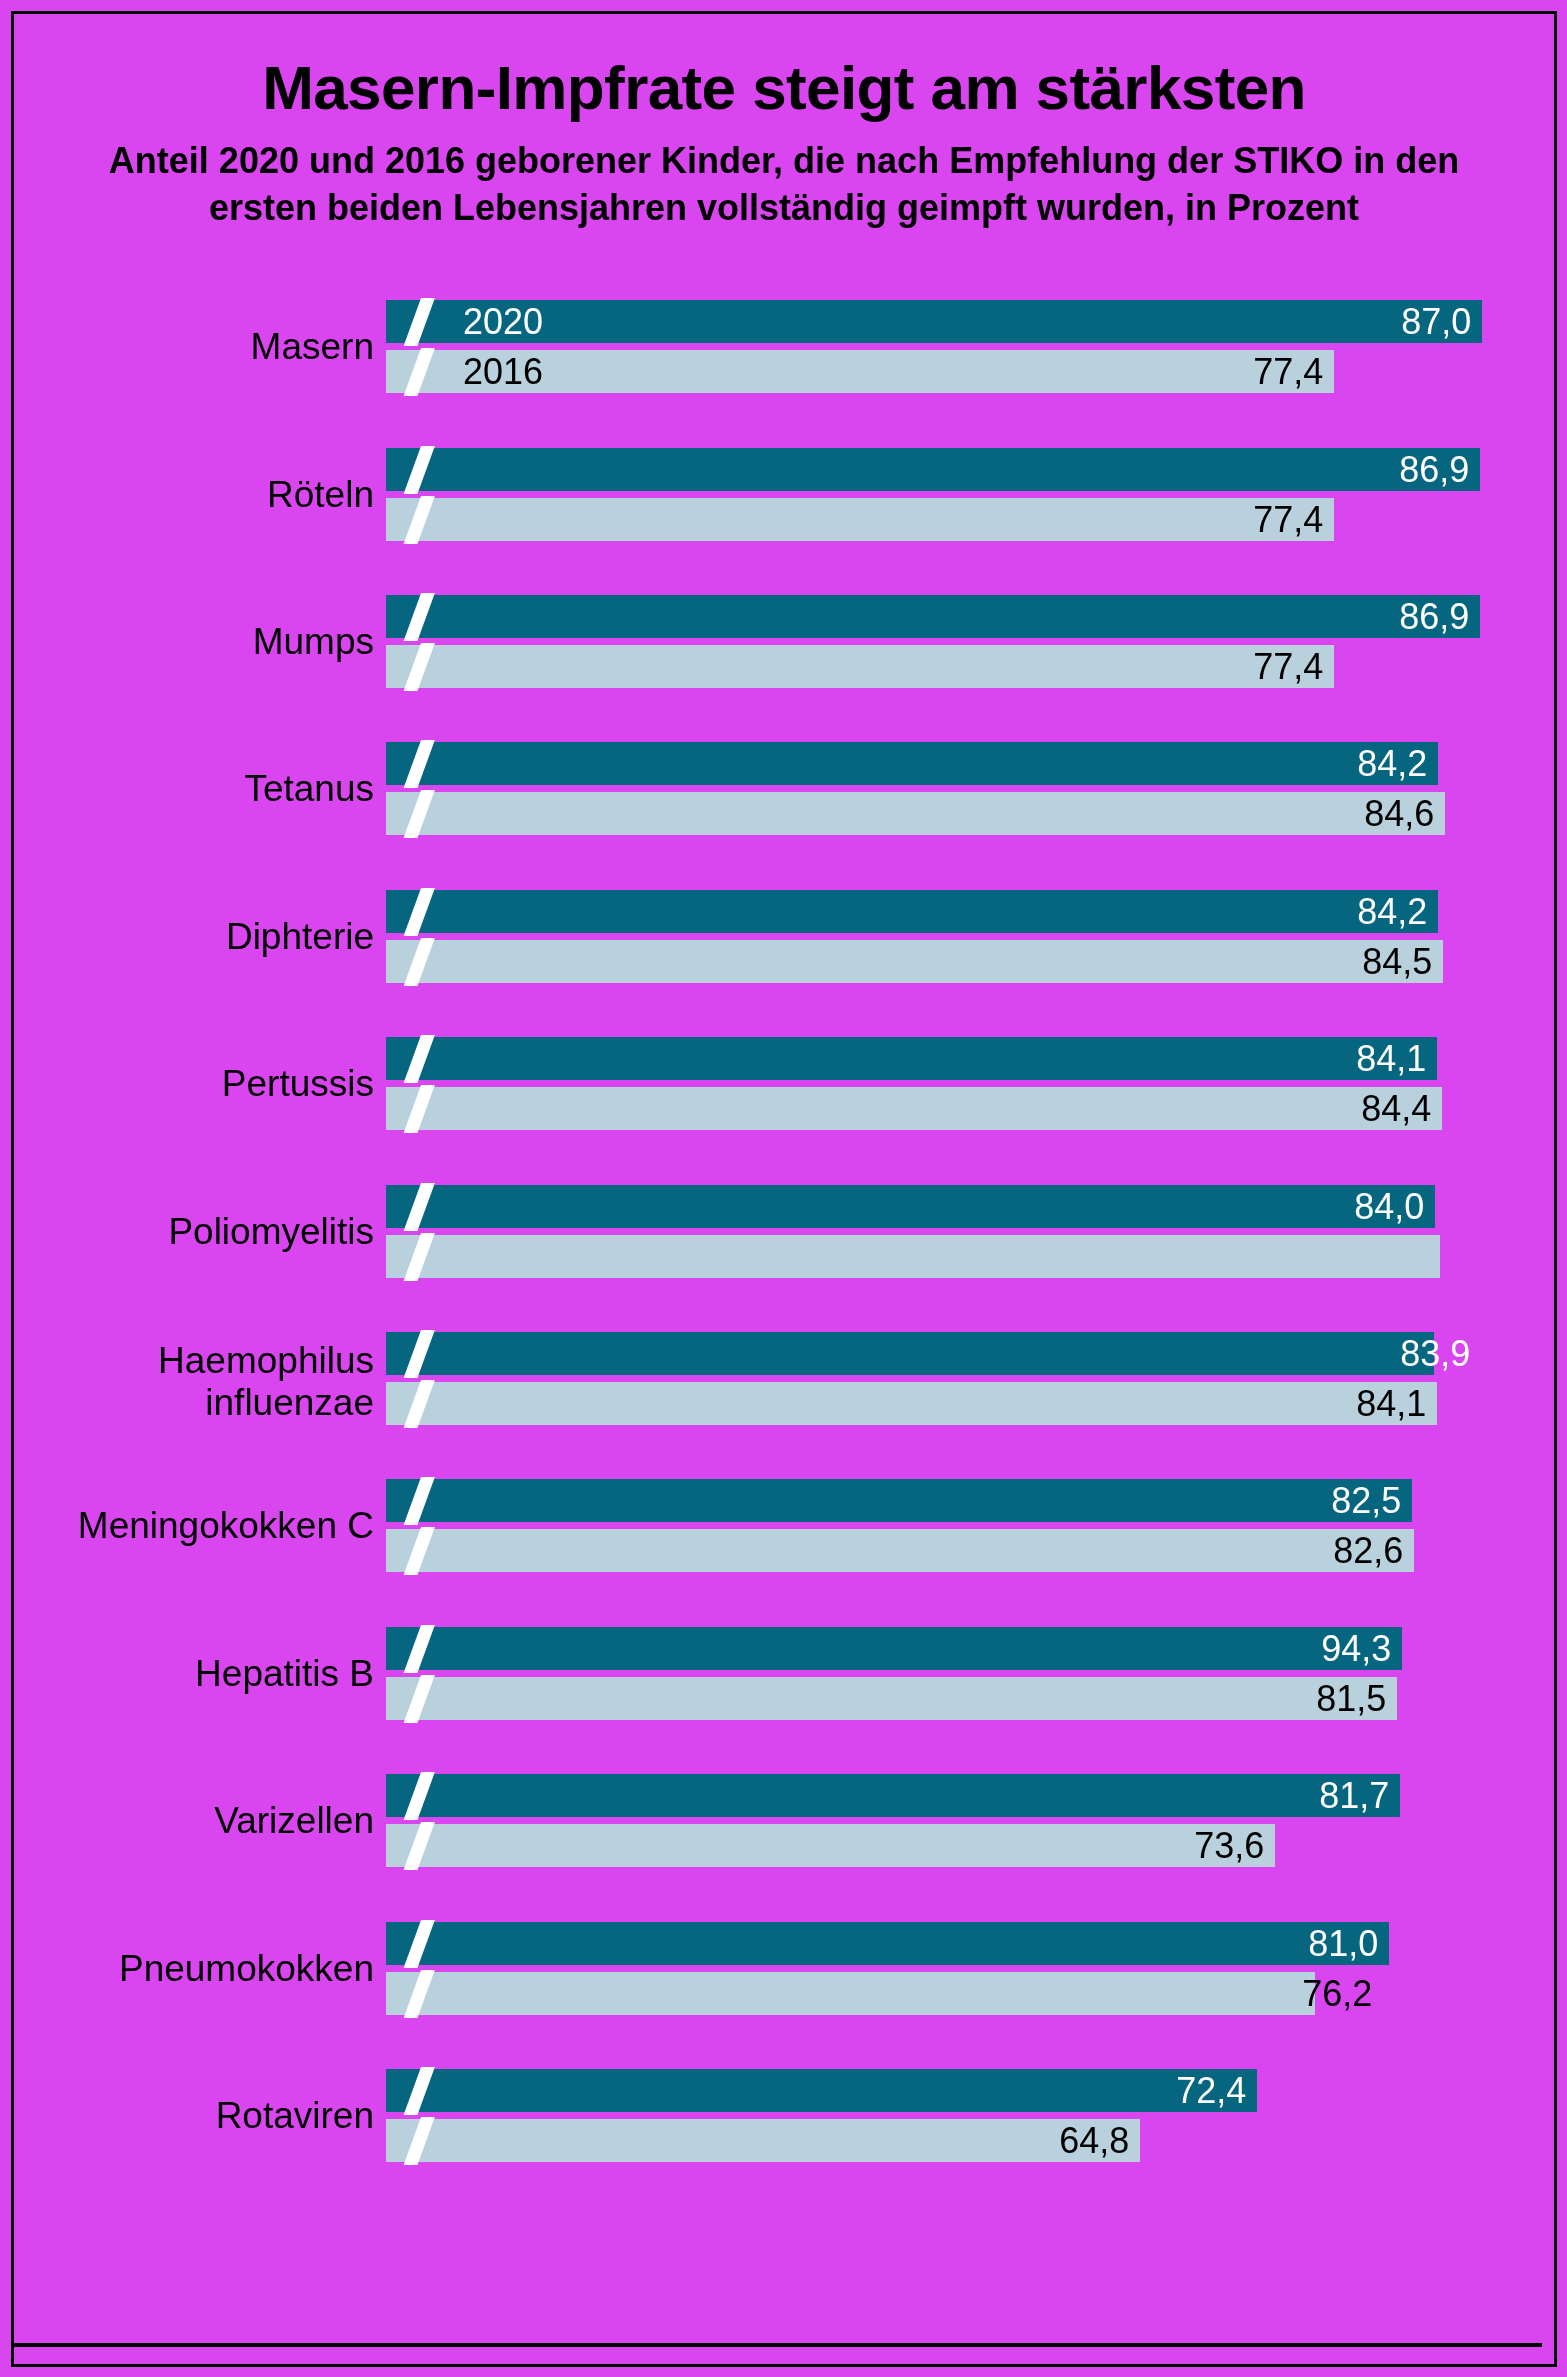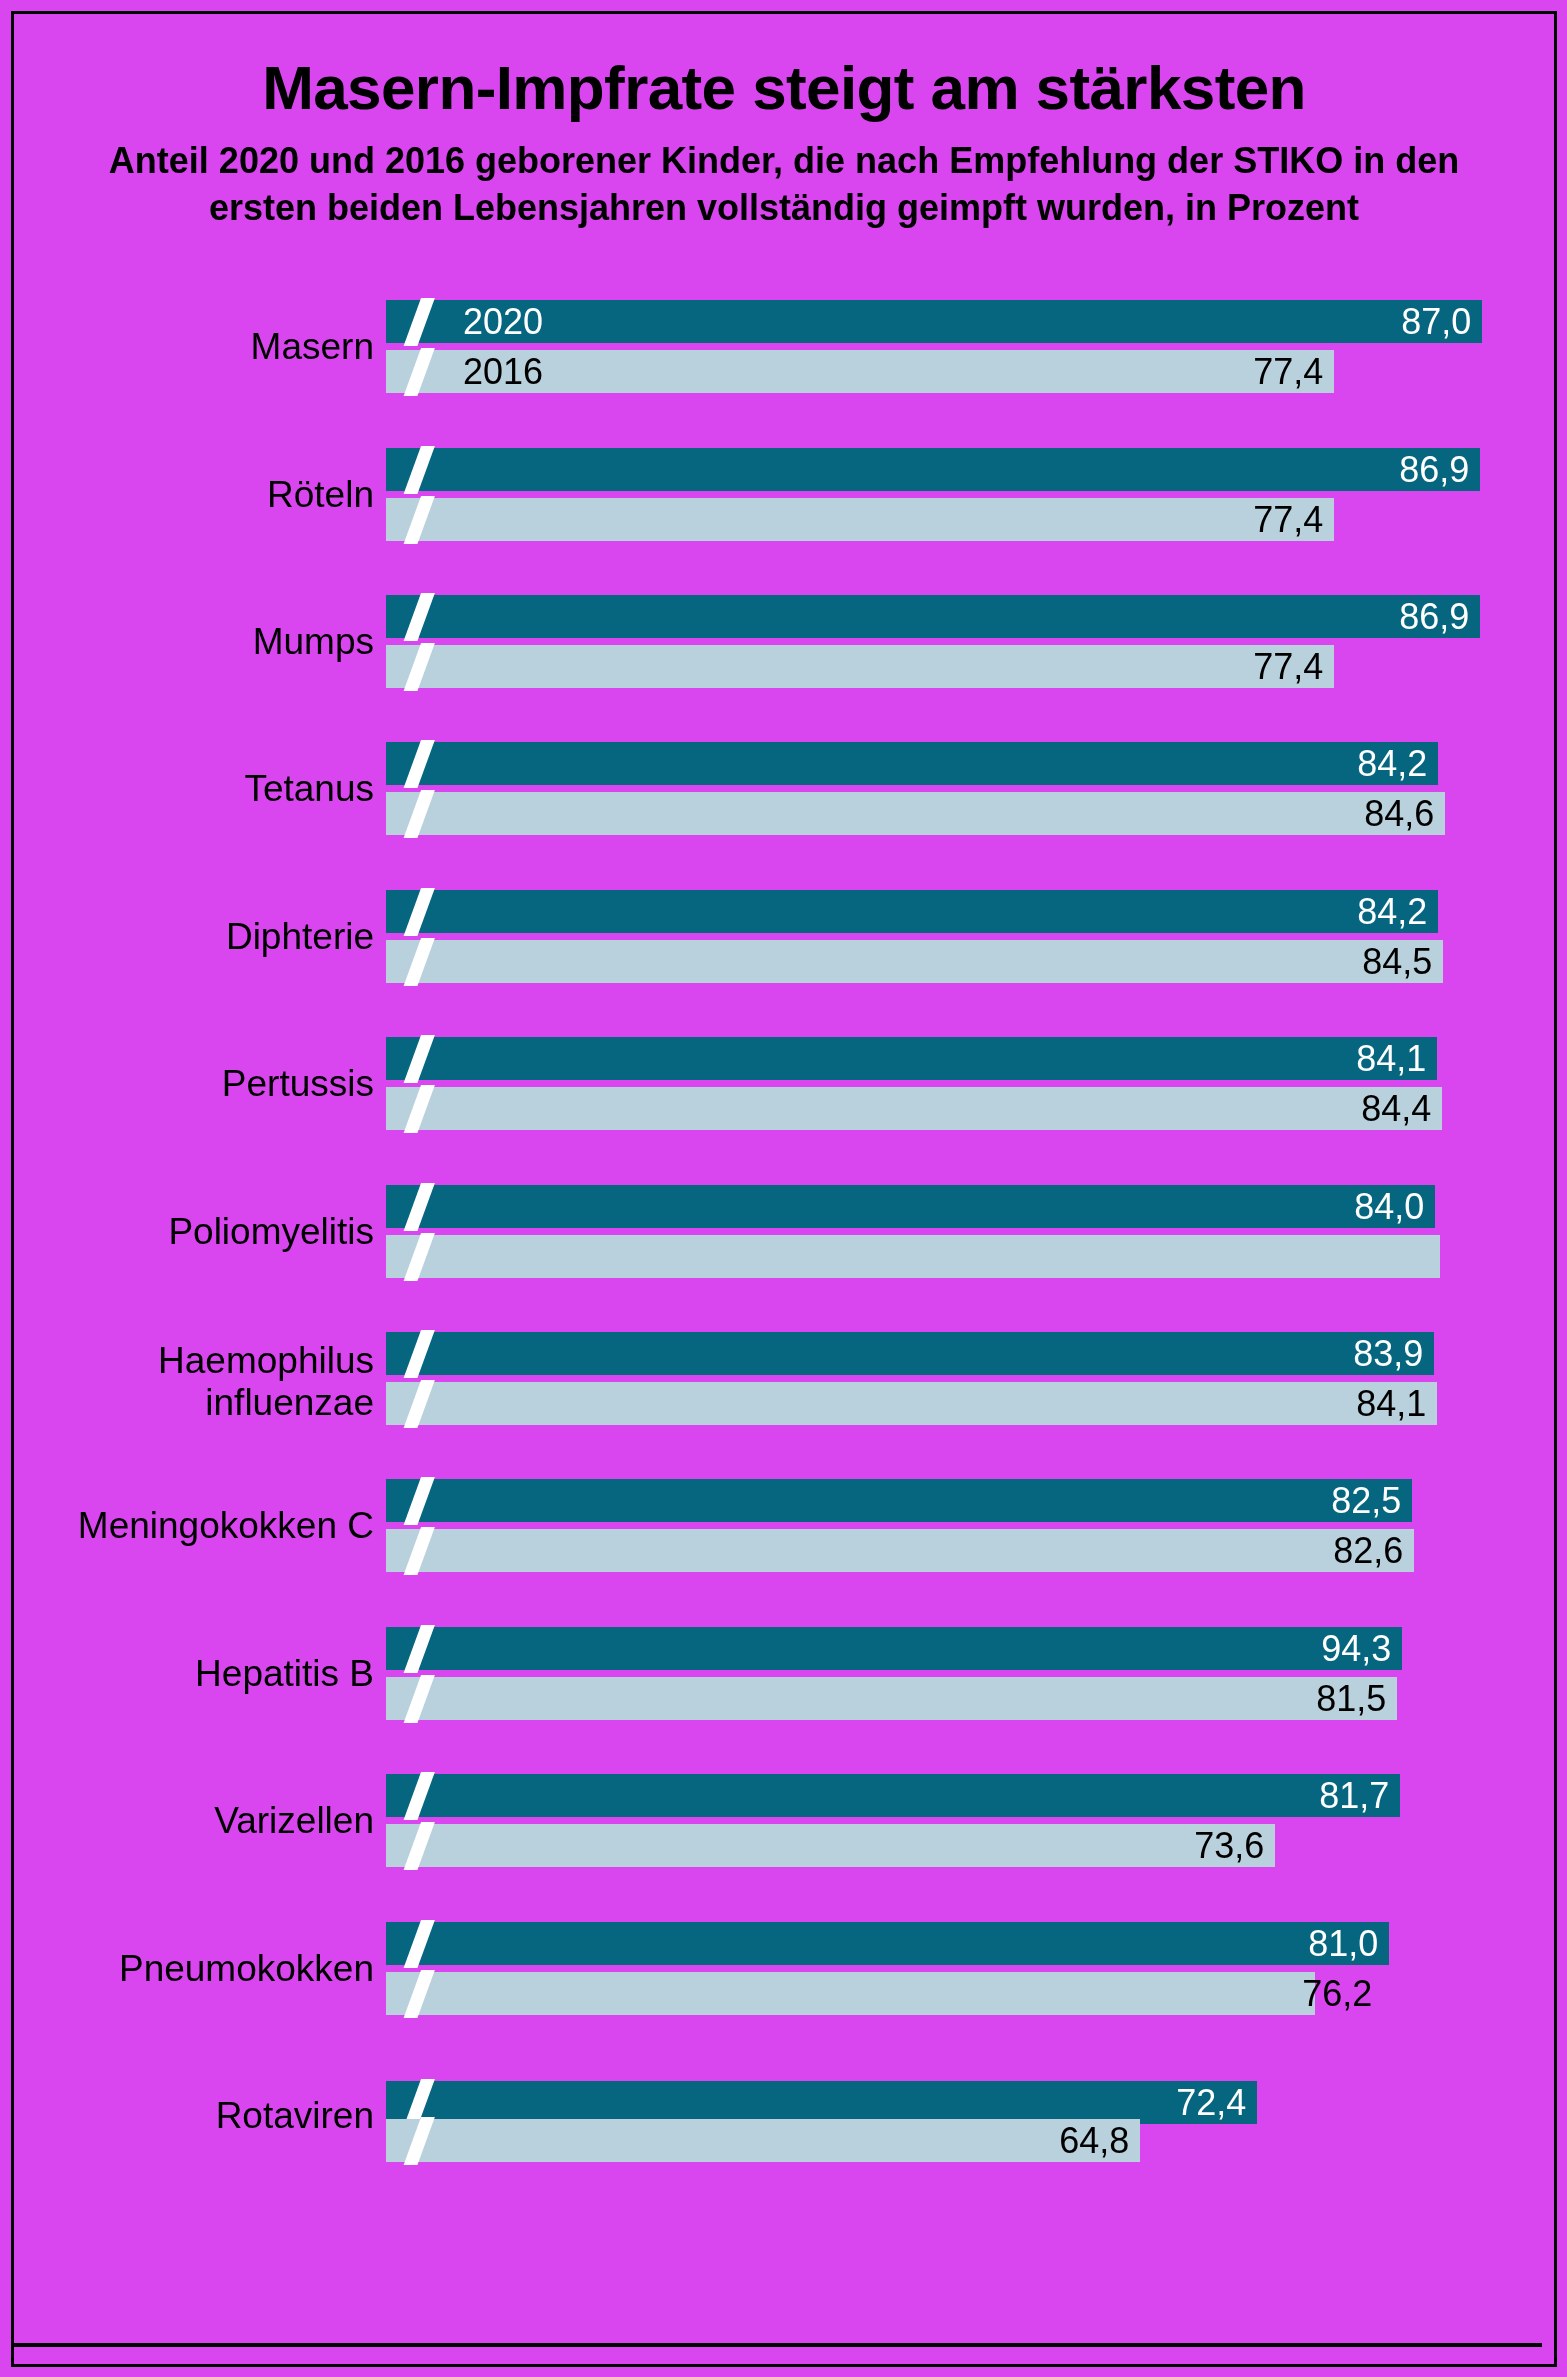--- a/index.html
+++ b/index.html
@@ -265,21 +265,21 @@
         </div>
         <div class="bar-row" style="top: 50px; width: 1270px;">
           <div class="bar y2016" style="width: 1054px;"></div>
           <div class="val y2016">84,3</div>
           <div class="slash"></div>
         </div>
       </div>
       <div class="group" style="top: 1332px;">
         <div class="cat-label" style="top: 8.3px;">Haemophilus
 influenzae</div>
-        <div class="bar-row" style="top: 0px; width: 1048px;">
+        <div class="bar-row" style="top: 0px; width: 1048px; padding-left: 47px;">
           <div class="bar y2020" style="width: 1048px;"></div>
           <div class="val y2020">83,9</div>
           <div class="slash"></div>
         </div>
         <div class="bar-row" style="top: 50px; width: 1051px;">
           <div class="bar y2016" style="width: 1051px;"></div>
           <div class="val y2016">84,1</div>
           <div class="slash"></div>
         </div>
       </div>
@@ -330,21 +330,21 @@
           <div class="slash"></div>
         </div>
         <div class="bar-row" style="top: 50px; width: 997px;">
           <div class="bar y2016" style="width: 929px;"></div>
           <div class="val y2016">76,2</div>
           <div class="slash"></div>
         </div>
       </div>
       <div class="group" style="top: 2069px;">
         <div class="cat-label" style="top: 26px;">Rotaviren</div>
-        <div class="bar-row" style="top: 12px; width: 871px;">
+        <div class="bar-row" style="top: 0px; width: 871px;">
           <div class="bar y2020" style="width: 871px;"></div>
           <div class="val y2020">72,4</div>
           <div class="slash"></div>
         </div>
         <div class="bar-row" style="top: 50px; width: 754px;">
           <div class="bar y2016" style="width: 754px;"></div>
           <div class="val y2016">64,8</div>
           <div class="slash"></div>
         </div>
       </div>

